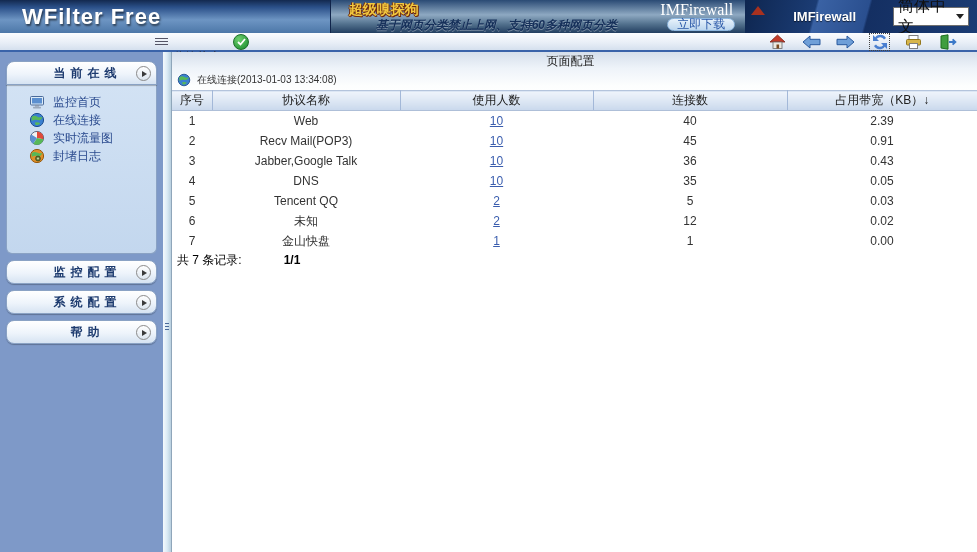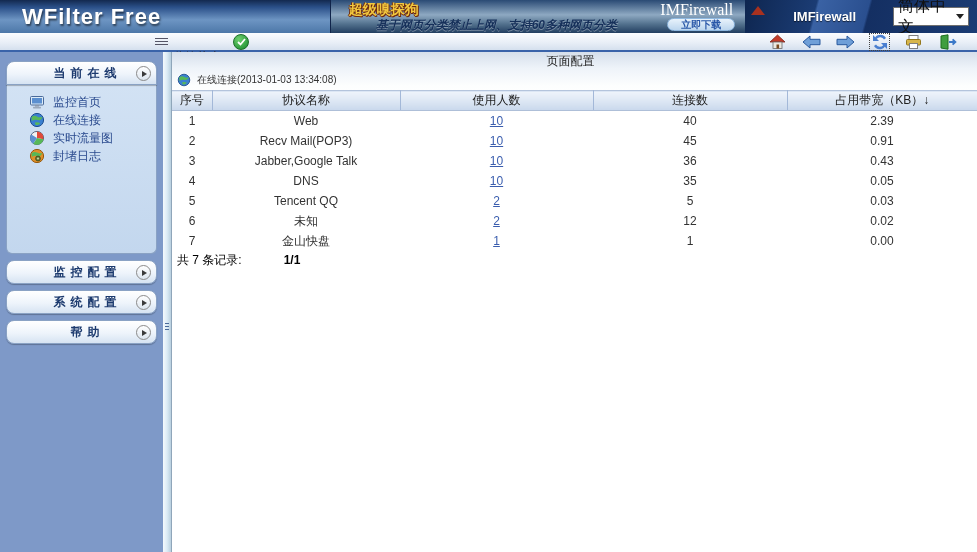--- a/index.html
+++ b/index.html
@@ -17,22 +17,22 @@
   .hdr-banner{width:415px;height:33px;position:relative;
     background:linear-gradient(180deg,#2a4a74 0%,#8ea9c2 45%,#54738f 72%,#223e60 100%);
     border-left:1px solid #10244a;}
   .banner-title{position:absolute;left:18px;top:1px;font-size:14px;font-weight:bold;
     color:#f2c83e;text-shadow:1px 1px 0 #6e2a10,-1px 0 0 #6e2a10,0 1px 0 #6e2a10;}
   .banner-sub{position:absolute;left:45px;top:17px;font-size:12px;font-weight:bold;
     color:#16305a;text-shadow:0 1px 0 rgba(255,255,255,.35);font-style:italic;}
   .banner-brand{position:absolute;right:12px;top:1px;font-family:"Liberation Serif","DejaVu Serif",serif;
     font-size:16px;color:#fff;}
   .banner-btn{position:absolute;right:10px;top:18px;width:66px;height:11px;line-height:11px;
-    text-align:center;font-size:10px;color:#2a58a8;background:linear-gradient(180deg,#e8f2fb,#bcd6ee);
-    border:1px solid #8fb8e0;border-radius:8px;cursor:pointer;font-weight:bold;}
+    text-align:center;font-size:12px;color:#2a58a8;background:linear-gradient(180deg,#e8f2fb,#bcd6ee);
+    border:1px solid #8fb8e0;border-radius:8px;cursor:pointer;}
   .hdr-right{width:232px;height:33px;position:relative;
     background:linear-gradient(105deg,#0e2650 0%,#1b3c74 30%,#3a62a4 31%,#2a4f8f 52%,#142f62 53%,#1b3c74 100%);}
   .hdr-right .roof{position:absolute;left:6px;top:6px;width:0;height:0;
     border-bottom:9px solid #a8311f;border-left:7px solid transparent;border-right:7px solid transparent;}
   .hdr-right .brand{position:absolute;left:48px;top:9px;font-size:13px;font-weight:bold;color:#fff;
     text-shadow:0 1px 1px rgba(0,0,0,.6);}
   .lang-box{position:absolute;right:8px;top:7px;width:66px;height:17px;background:#fff;
     border:1px solid #6f6f6f;display:flex;align-items:center;justify-content:space-between;
     padding:0 4px;cursor:pointer;}
   .lang-box span{font-size:16px;color:#111;}

